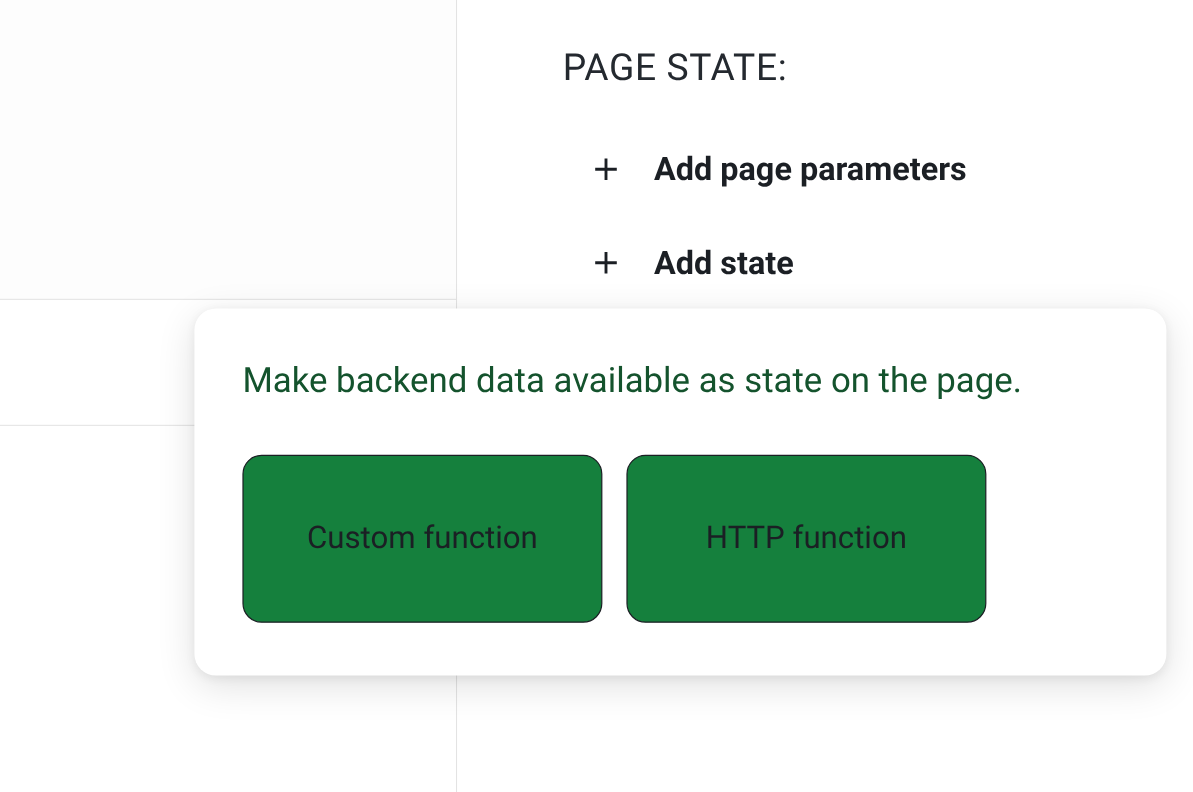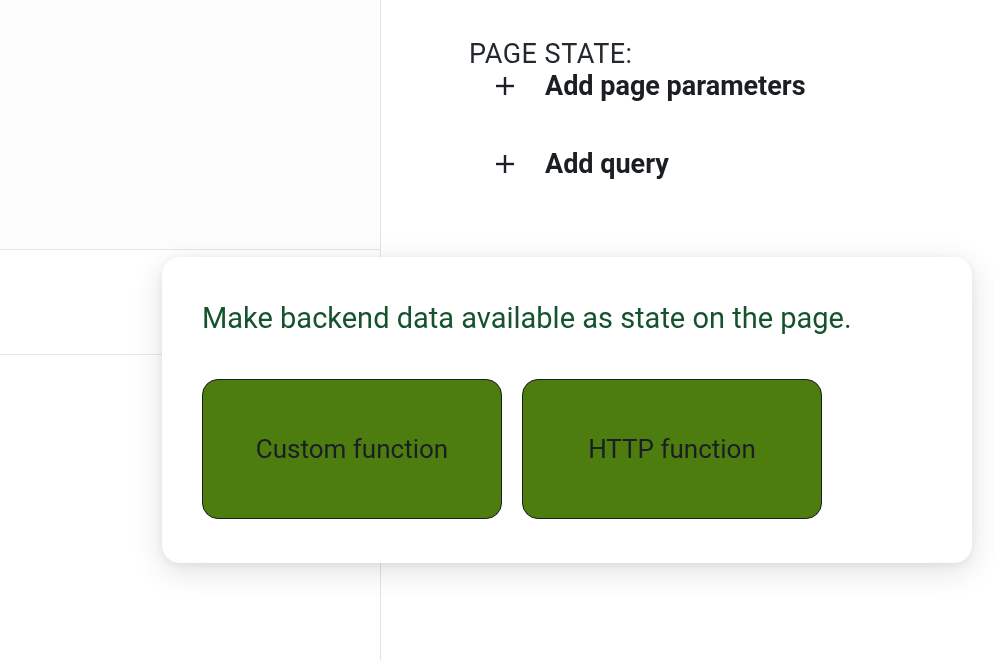--- a/index.html
+++ b/index.html
@@ -52,23 +52,24 @@
       left: 381px;
       top: 0;
       right: 0;
       height: 660px;
       background: #ffffff;
       padding-left: 88px;
       padding-top: 38px;
     }
     
     .section-label {
-      font-size: 27px;
+      font-size: 31px;
       color: #24292f;
       letter-spacing: 0.5px;
+      margin-bottom: 50px;
     }
     
     .action-row {
       display: flex;
       align-items: center;
       gap: 28px;
       margin-bottom: 46px;
       cursor: pointer;
       padding-left: 24px;
     }
@@ -113,21 +114,21 @@
     .popover-buttons {
       display: flex;
       gap: 20px;
     }
     
     .option-button {
       width: 300px;
       height: 140px;
       border: 1.5px solid #1b1f24;
       border-radius: 16px;
-      background: #4d7c0f;
+      background: #15803d;
       display: flex;
       align-items: center;
       justify-content: center;
       font-size: 26px;
       color: #1b1f24;
       cursor: pointer;
       font-family: inherit;
     }
   </style>
 </head>
@@ -152,21 +153,21 @@
     <span class="action-label">Add page parameters</span>
   </div>
 
   <div class="action-row">
     <span class="plus-icon">
       <svg viewBox="0 0 24 24" fill="none" stroke="currentColor" stroke-width="2.4">
         <line x1="12" y1="3" x2="12" y2="21"></line>
         <line x1="3" y1="12" x2="21" y2="12"></line>
       </svg>
     </span>
-    <span class="action-label">Add query</span>
+    <span class="action-label">Add state</span>
   </div>
 </div>
 
 <div class="popover">
   <div class="popover-text">Make backend data available as state on the page.</div>
   <div class="popover-buttons">
     <button class="option-button">Custom function</button>
     <button class="option-button">HTTP function</button>
   </div>
 </div>

